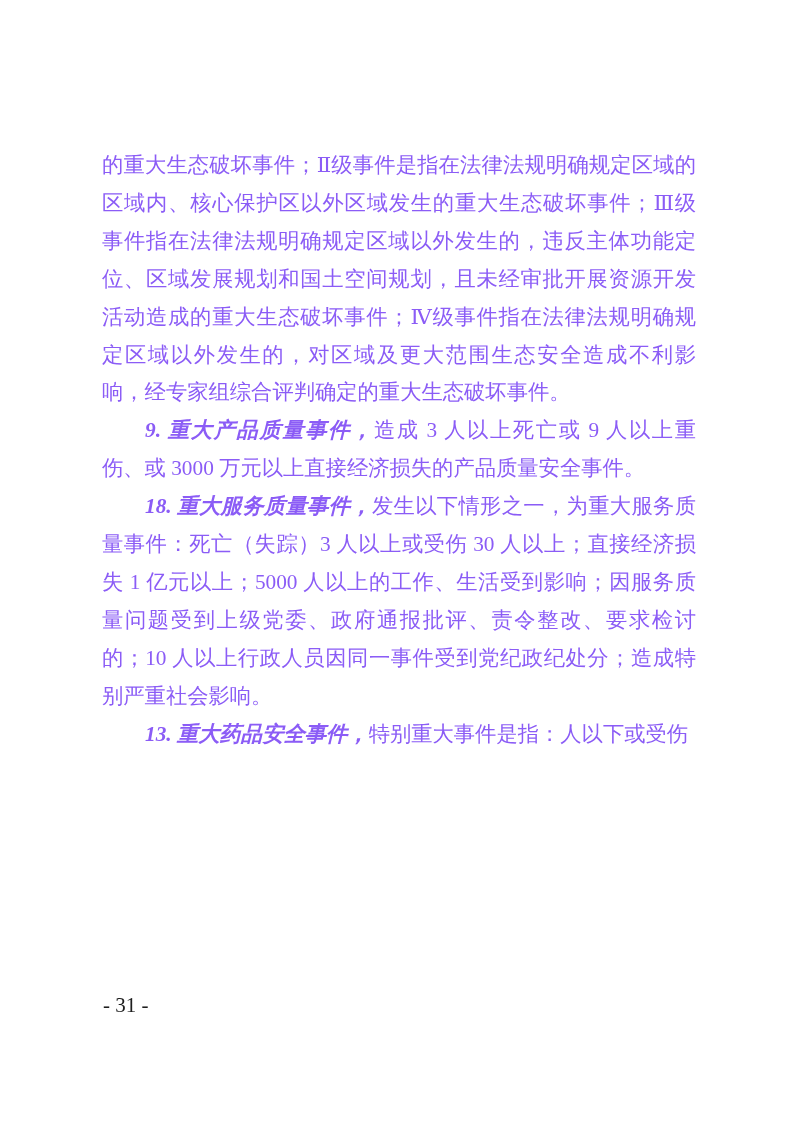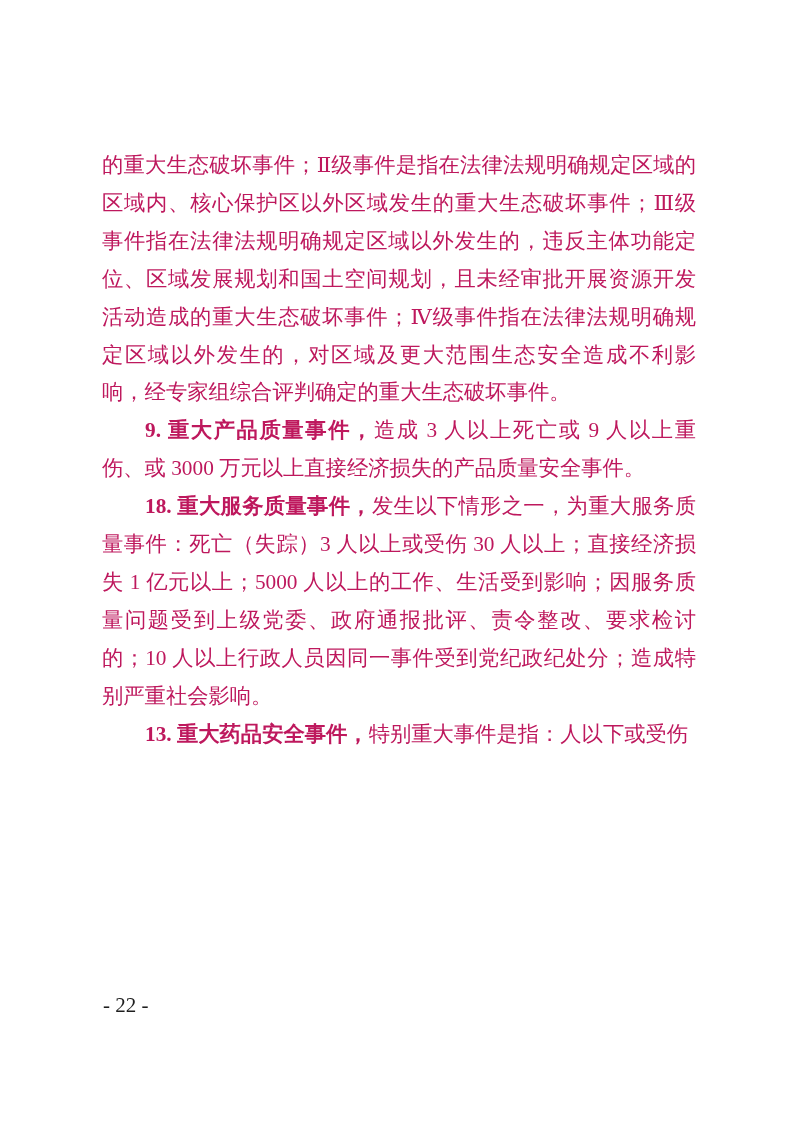--- a/index.html
+++ b/index.html
@@ -28,35 +28,35 @@
     font-size: 21.3px;
     line-height: 37.9px;
     text-align: justify;
     font-family: "Liberation Serif", "DejaVu Serif", serif;
     word-break: break-all;
   }
   .para.indent {
     text-indent: 43px;
   }
   .run { font-weight: 400; }
-  .run.bold { font-weight: 700; }
+  .run.bold { font-weight: 700; font-style: italic; }
   .footer {
     position: absolute;
     left: 103px;
     top: 993px;
     font-size: 21px;
     line-height: 24px;
     color: #1e1e1e;
     font-family: "Liberation Serif", "DejaVu Serif", serif;
   }
 </style>
 </head>
 <body>
 
 <div class="page" style="background: rgb(255, 255, 255);">
-  <div class="body-text" id="doc-body" style="color: #be185d;">
+  <div class="body-text" id="doc-body" style="color: #8b5cf6;">
       <p class="para"><span class="run">的重大生态破坏事件；Ⅱ级事件是指在法律法规明确规定区域的区域内、核心保护区以外区域发生的重大生态破坏事件；Ⅲ级事件指在法律法规明确规定区域以外发生的，违反主体功能定位、区域发展规划和国土空间规划，且未经审批开展资源开发活动造成的重大生态破坏事件；Ⅳ级事件指在法律法规明确规定区域以外发生的，对区域及更大范围生态安全造成不利影响，经专家组综合评判确定的重大生态破坏事件。</span></p>
       <p class="para indent"><span class="run bold">9. 重大产品质量事件，</span><span class="run">造成 3 人以上死亡或 9 人以上重伤、或 3000 万元以上直接经济损失的产品质量安全事件。</span></p>
       <p class="para indent"><span class="run bold">18. 重大服务质量事件，</span><span class="run">发生以下情形之一，为重大服务质量事件：死亡（失踪）3 人以上或受伤 30 人以上；直接经济损失 1 亿元以上；5000 人以上的工作、生活受到影响；因服务质量问题受到上级党委、政府通报批评、责令整改、要求检讨的；10 人以上行政人员因同一事件受到党纪政纪处分；造成特别严重社会影响。</span></p>
       <p class="para indent"><span class="run bold">13. 重大药品安全事件，</span><span class="run">特别重大事件是指：人以下或受伤</span></p>
     </div>
-  <div class="footer" style="color: rgb(30, 30, 30);">- 22 -</div>
+  <div class="footer" style="color: rgb(30, 30, 30);">- 31 -</div>
 </div>
 
 </body></html>

